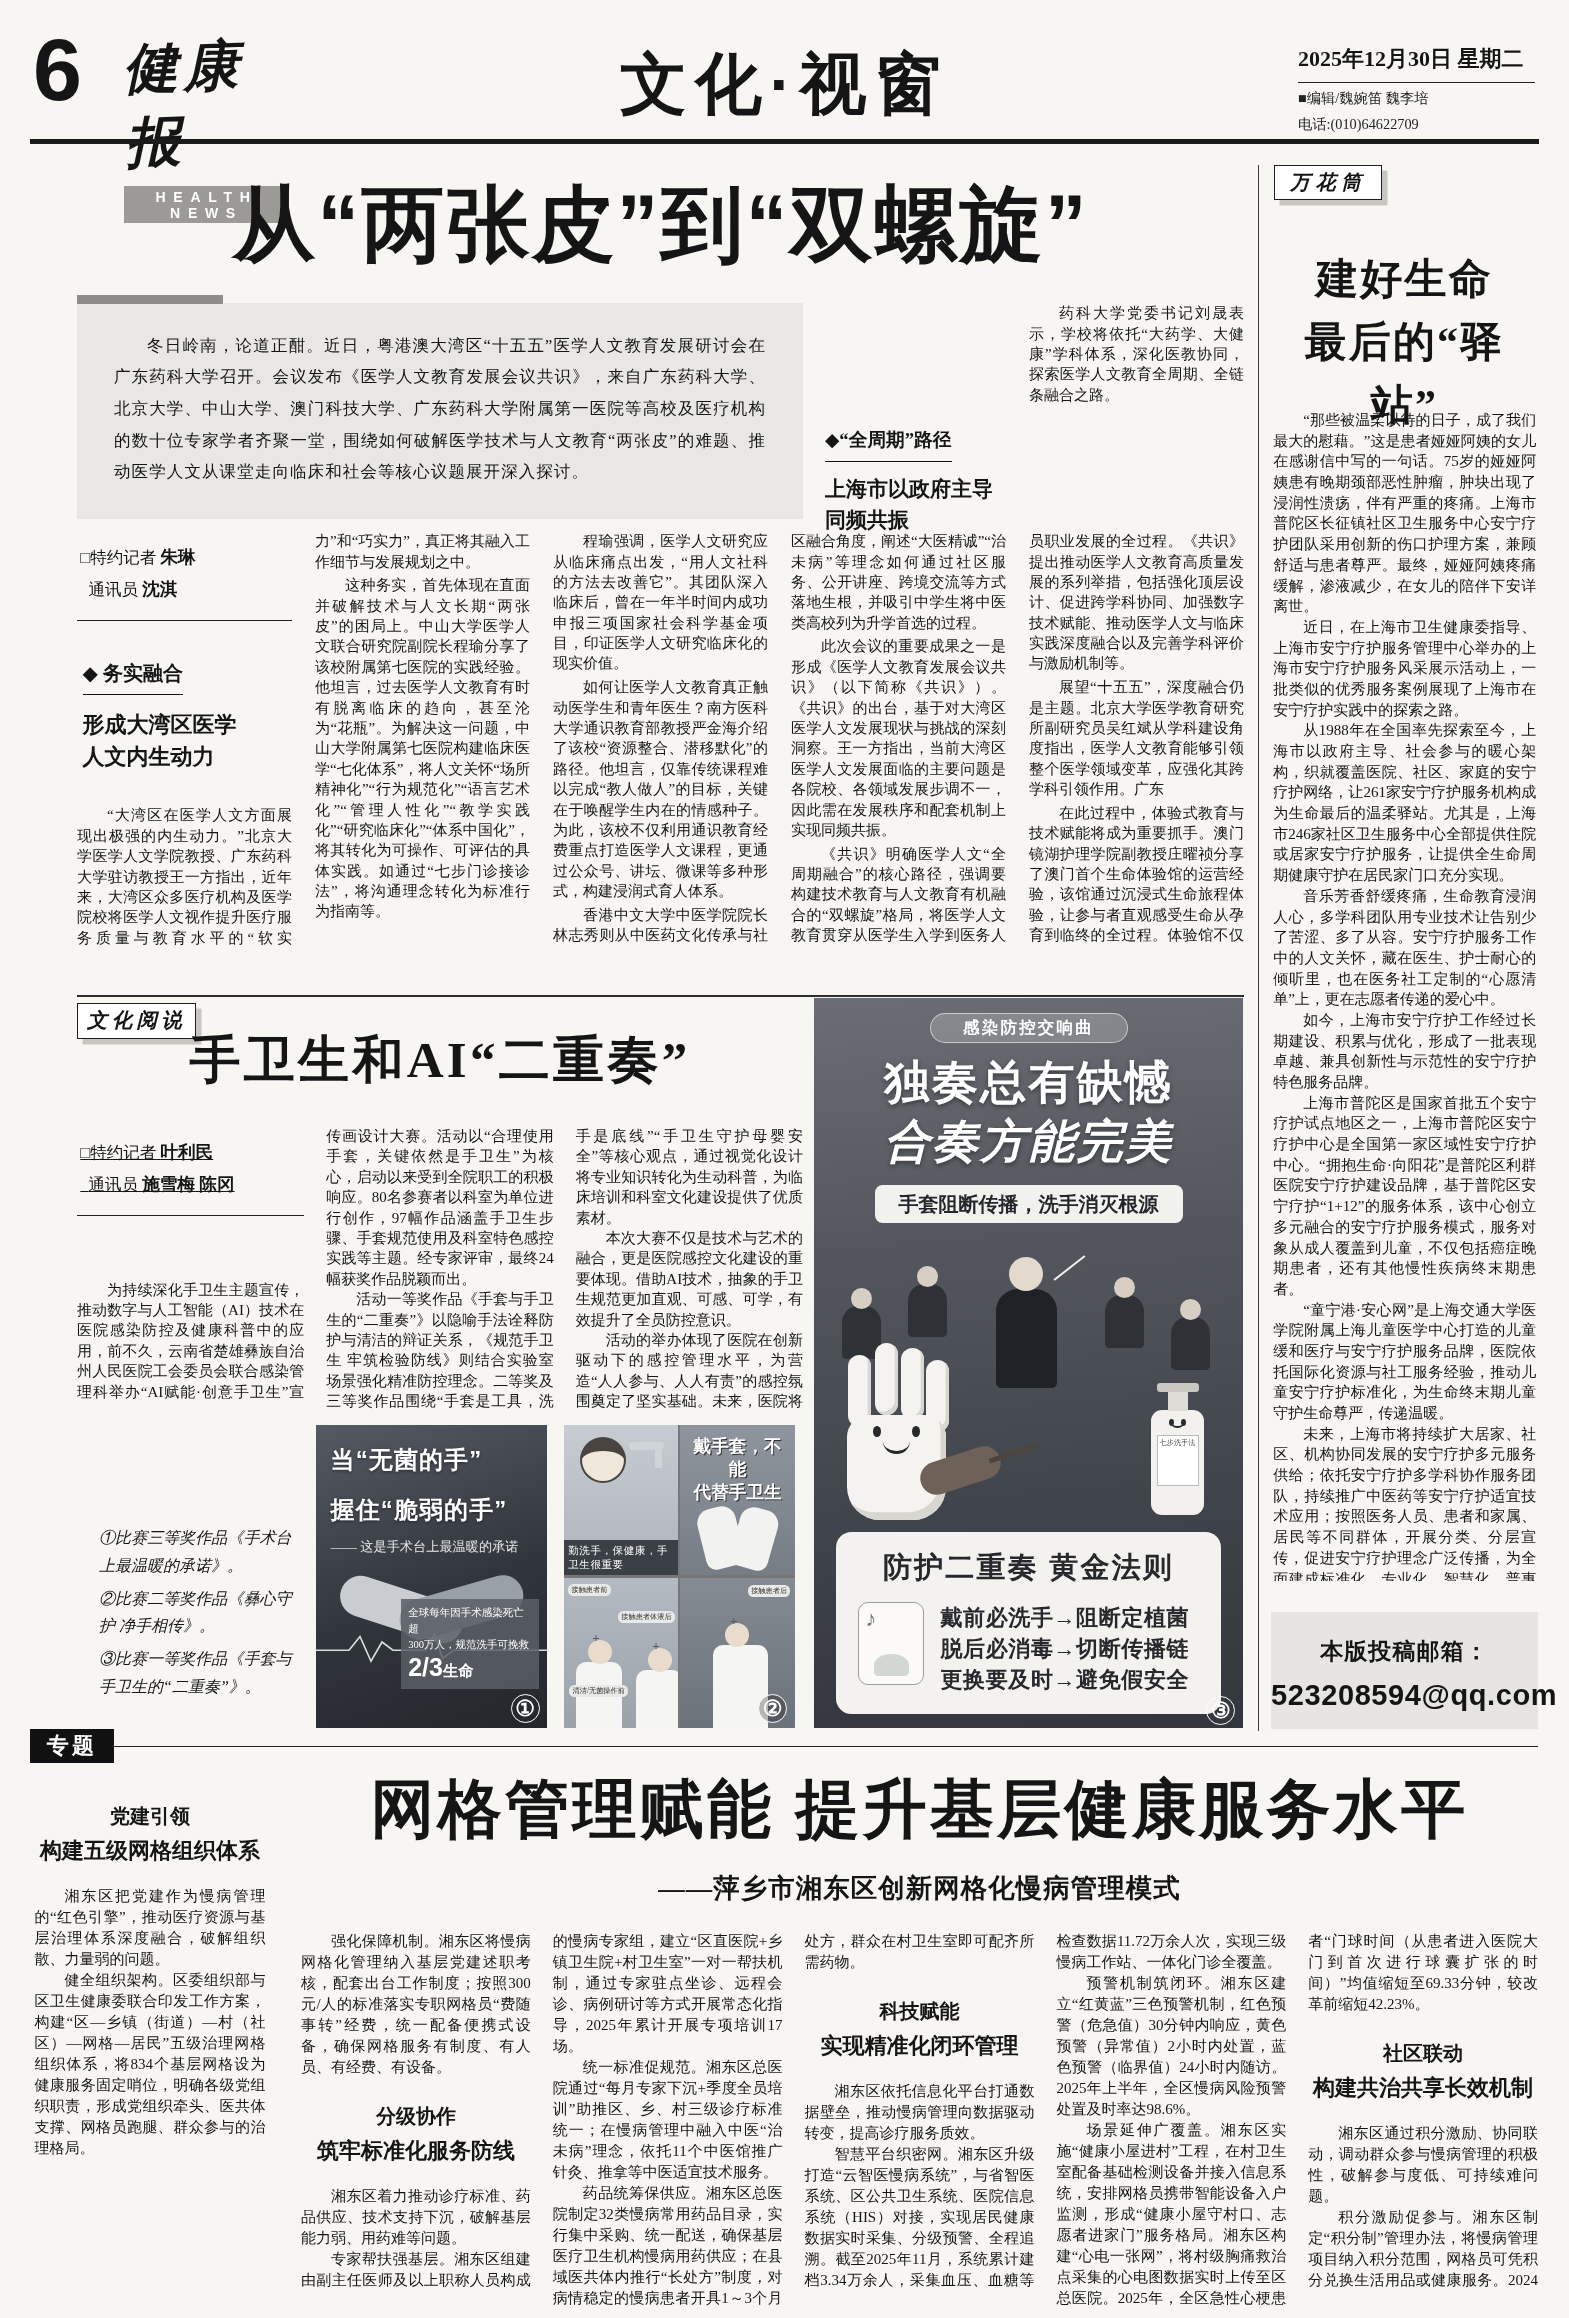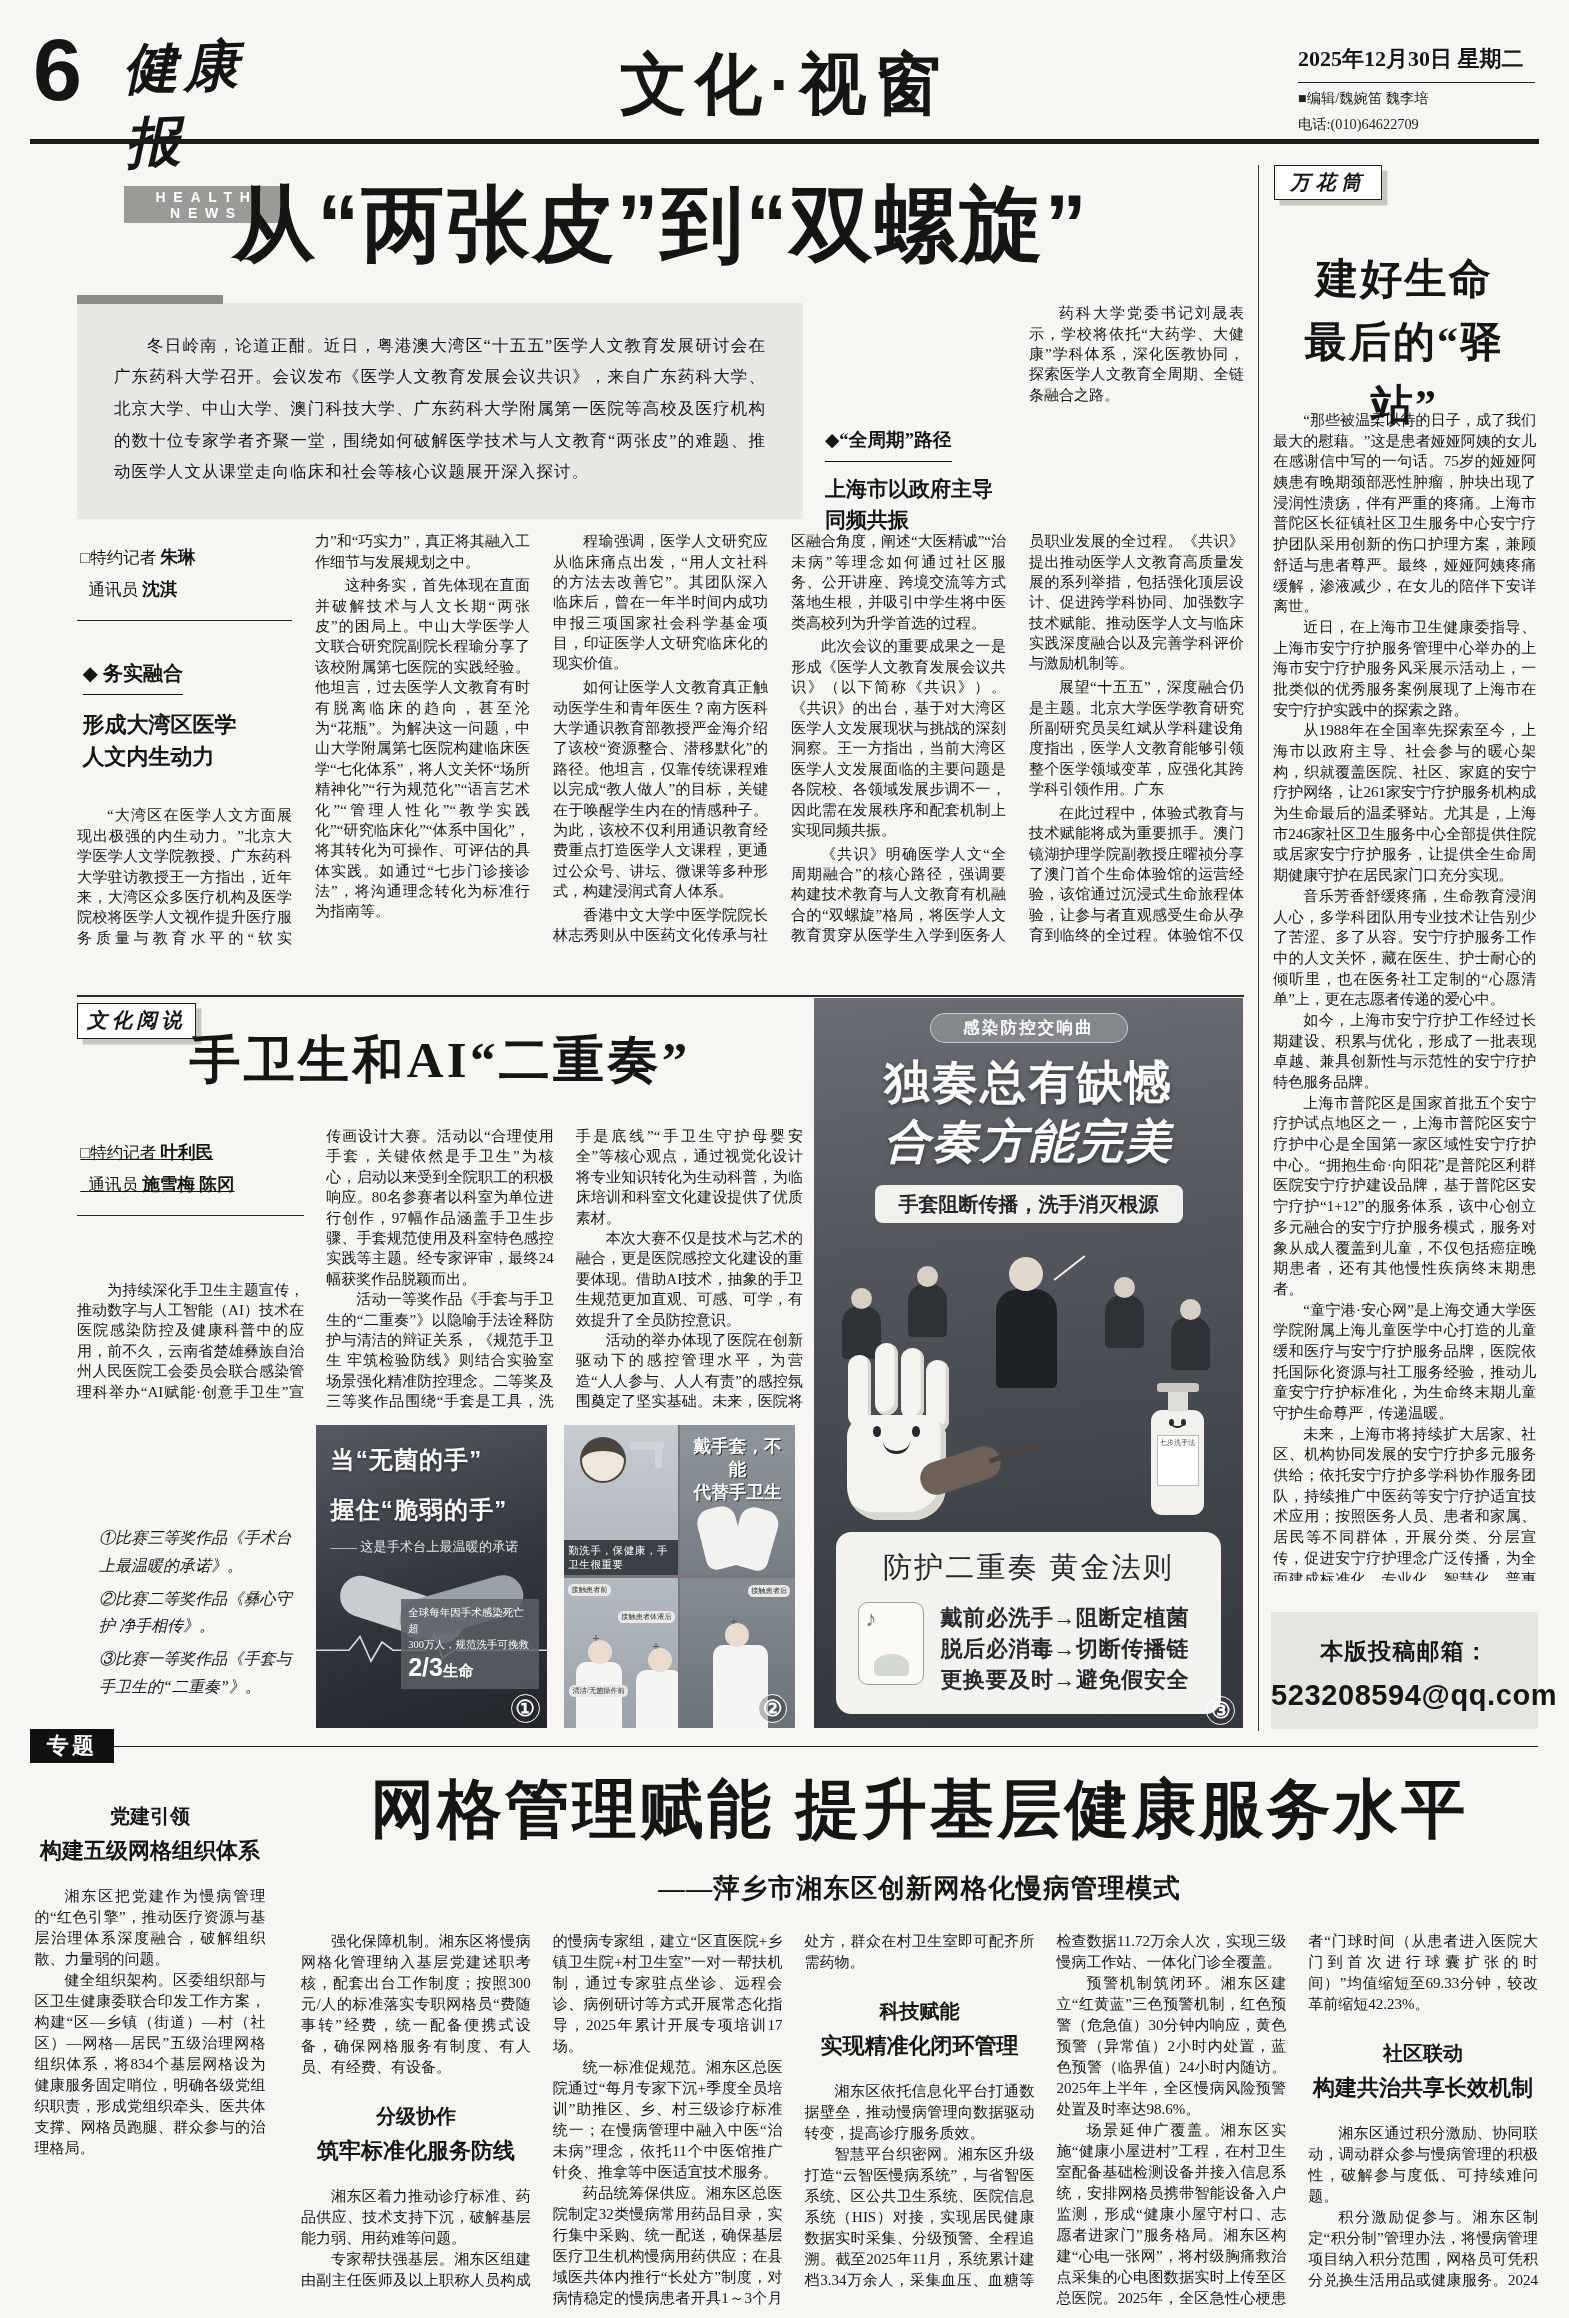--- a/index.html
+++ b/index.html
@@ -160,21 +160,21 @@
   .bottlechar::before { content:""; position:absolute; left:16.5px; top:-18.7px; width:20px; height:20px; background:#dddcd7; }
   .bottlechar::after { content:""; position:absolute; left:5.5px; top:-26.4px; width:42px; height:8.8px;
                        background:#c9c8c3; border-radius:3.3px; }
   .b-label { position:absolute; left:5.5px; top:25px; width:42px; height:51px; background:#fff;
              border:0.6px solid #bbb; font-size:7.2px; color:#444; text-align:center; padding-top:2.2px; }
   .b-face .eye { width:5.5px; height:7.7px; background:#2a2c30; top:5.5px; }
   .b-face { position:absolute; left:13.2px; top:3.3px; width:26.4px; height:18.7px; }
   .b-face .smile { left:6.6px; top:8.8px; width:13.2px; height:6.6px; border-width:2.2px; }
   .p3-panel { position:absolute; left:22px; bottom:14.3px; width:385px; background:#f3f2ee; color:#26282c;
               border-radius:15.4px; padding:16.5px 22px 18.7px; }
-  .p3-panel-title { text-align:center; font-size:29px; font-weight:400; letter-spacing:2.2px;
+  .p3-panel-title { text-align:center; font-size:29px; font-weight:700; letter-spacing:2.2px;
                     font-family:"Liberation Sans",sans-serif; }
   .rules { margin-top:13.2px; display:flex; }
   .rule-icon { width:66px; height:83px; border:1.7px solid #9aa09a; border-radius:10px; margin-right:16.5px;
                flex:none; position:relative; background:#fbfaf7; }
   .rule-icon::before { content:"♪"; position:absolute; left:6.6px; top:3.3px; font-size:22px; color:#6f756f; }
   .rule-icon::after { content:""; position:absolute; left:15.4px; bottom:7.7px; width:35px; height:22px;
                       border-radius:50% 50% 4.4px 4.4px; background:#d3d8d3; }
   .rule-lines { font-size:22px; font-weight:700; line-height:1.42; letter-spacing:0.6px;
                 font-family:"Liberation Sans",sans-serif; }
 

